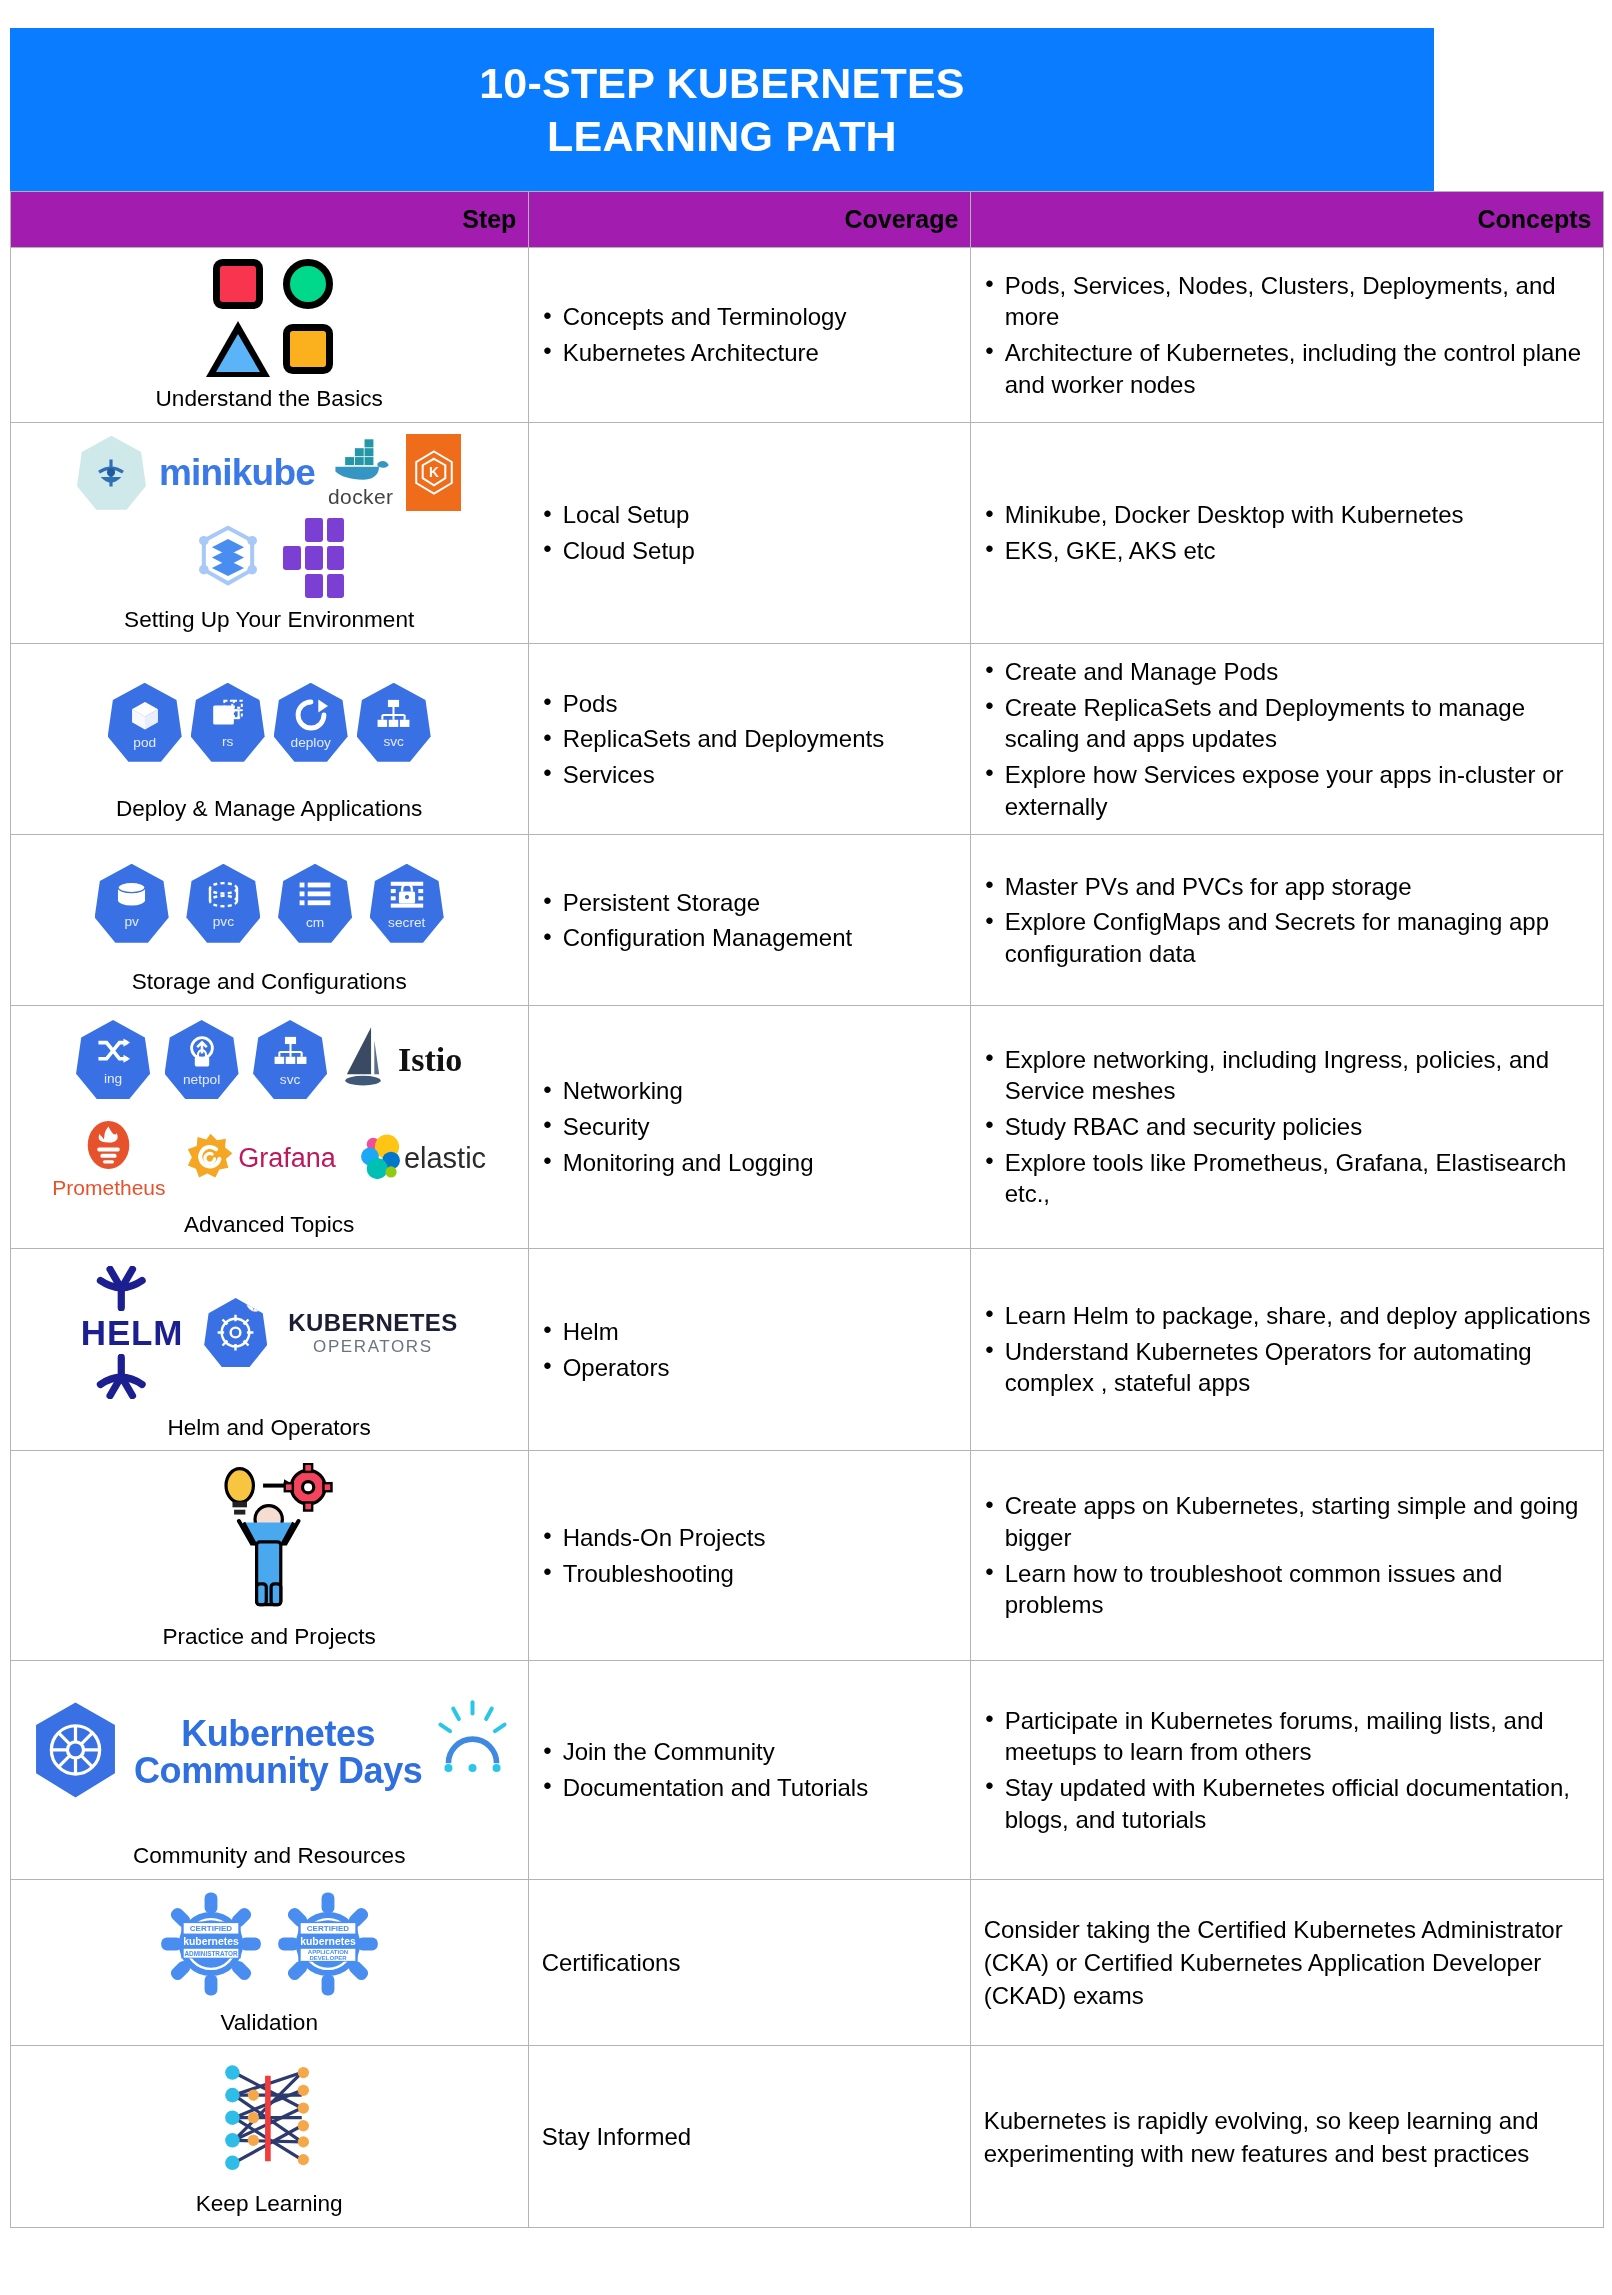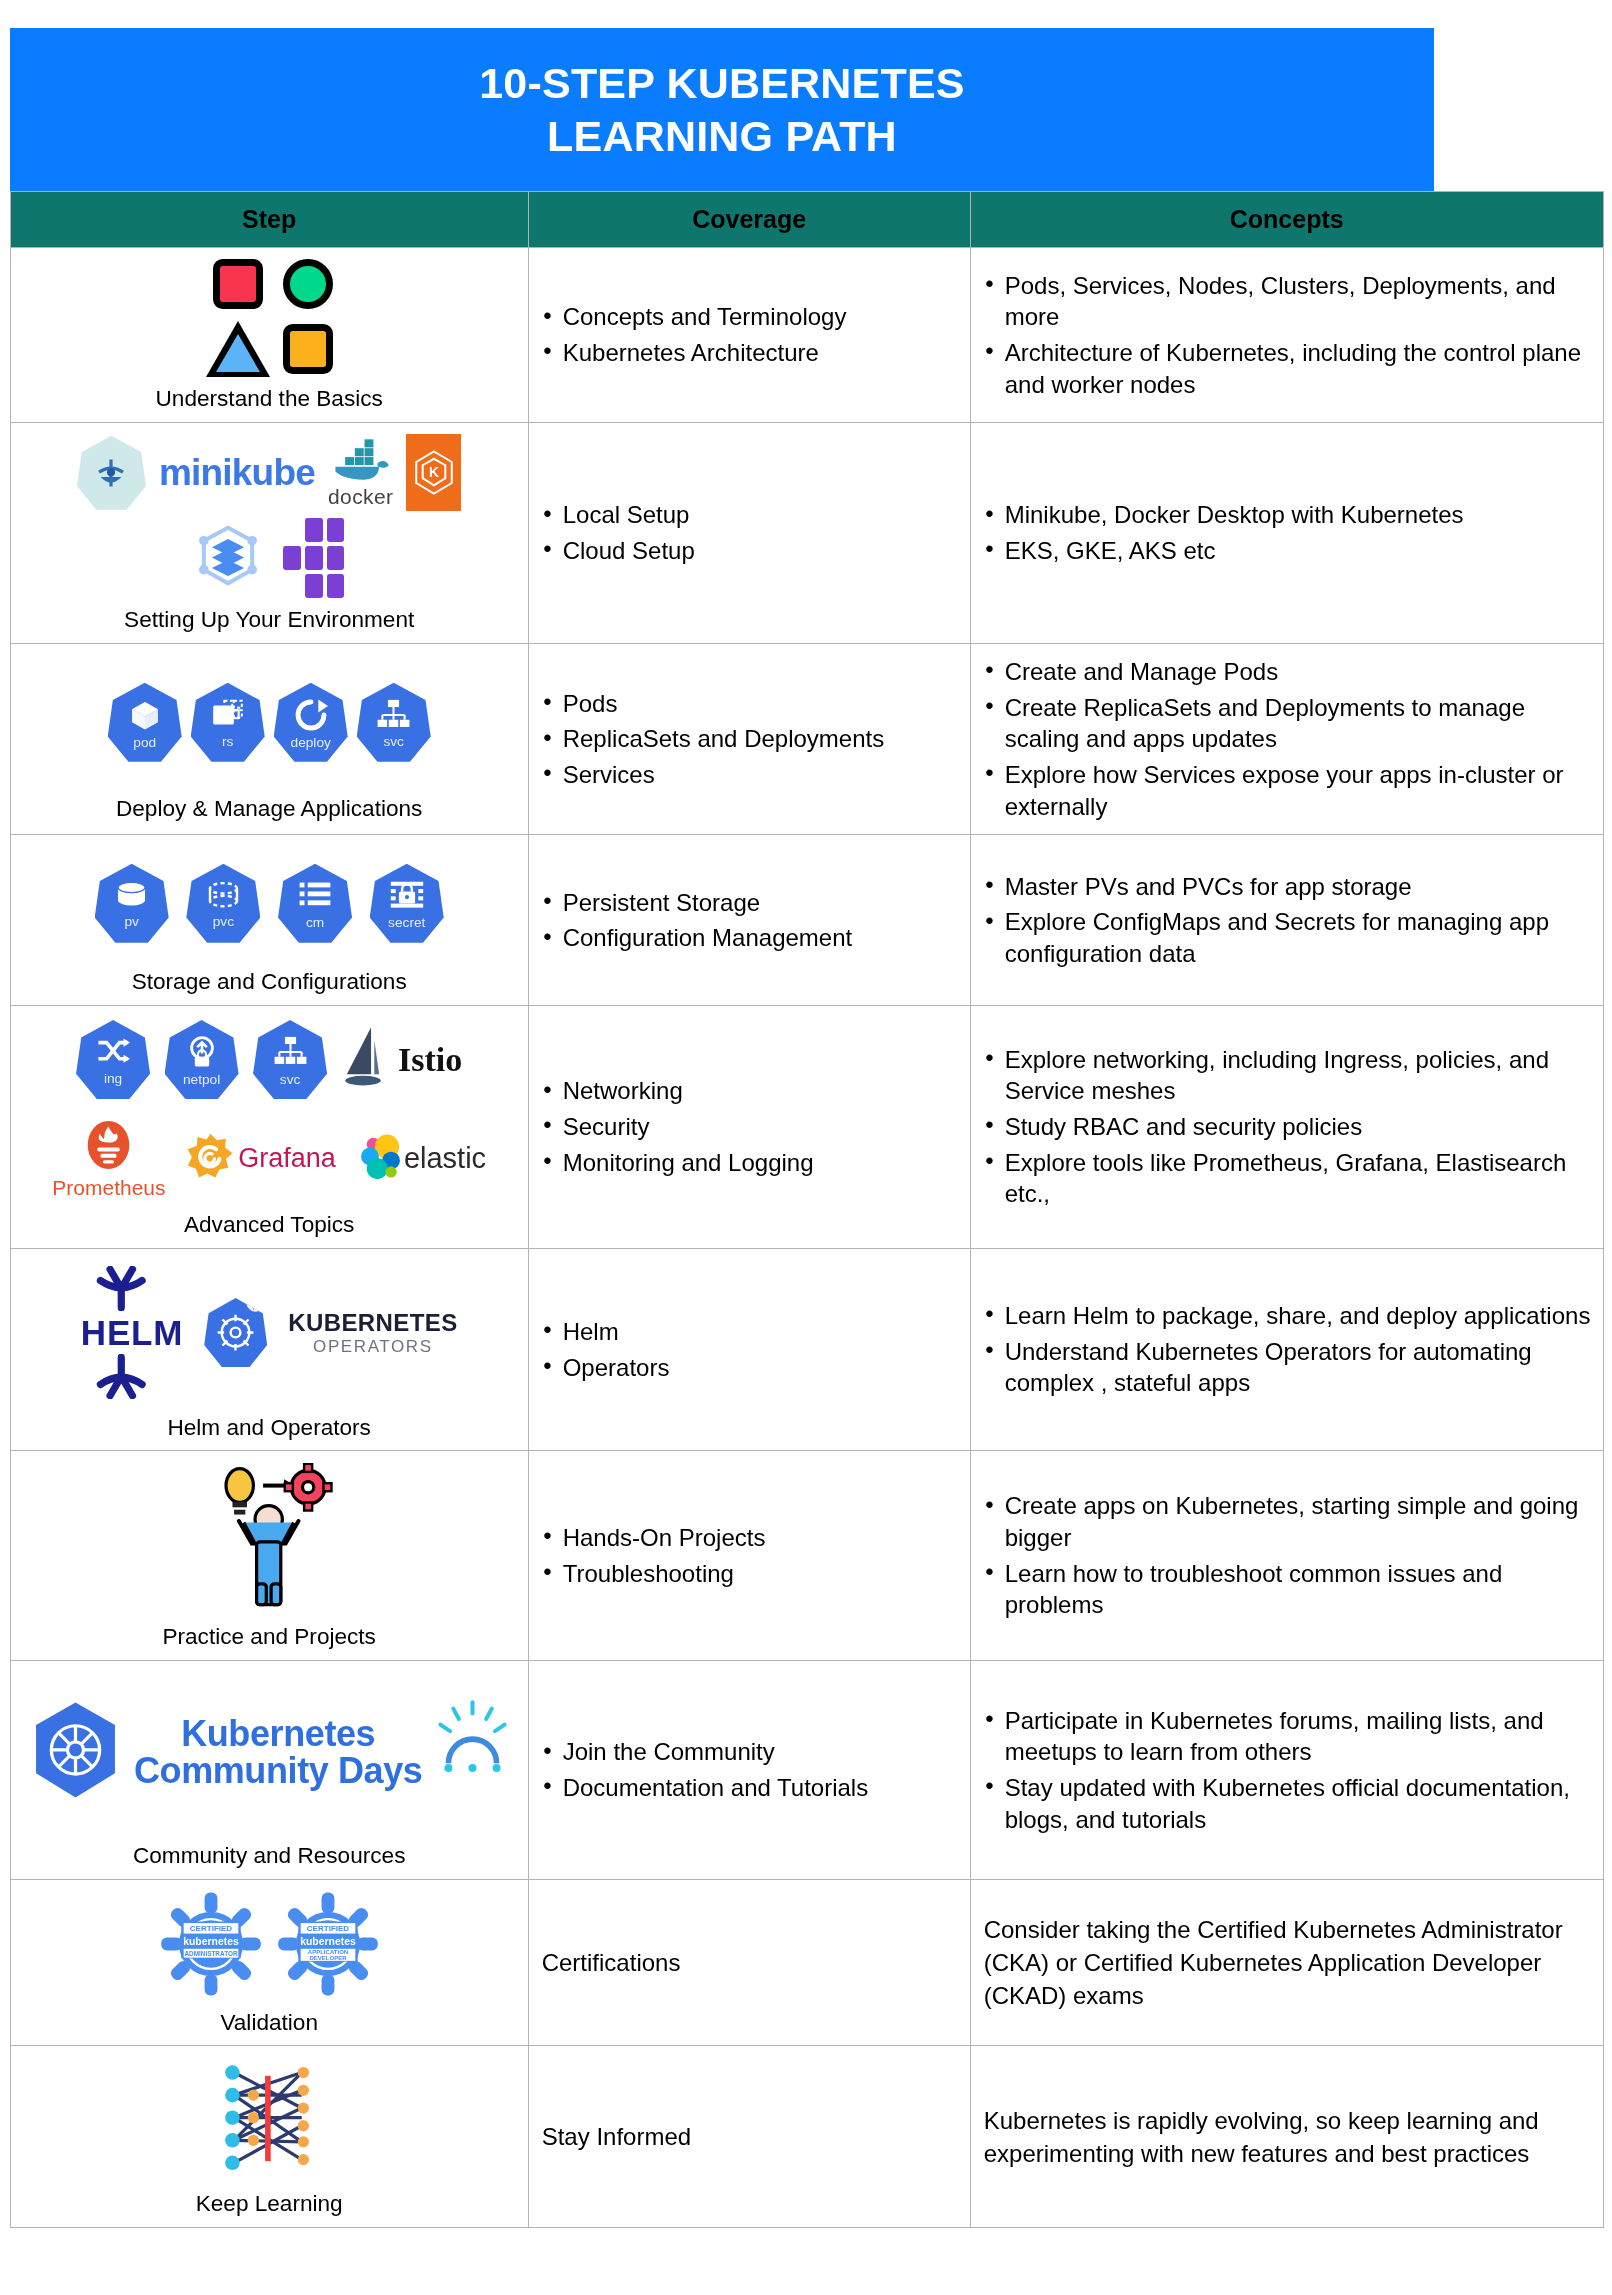--- a/index.html
+++ b/index.html
@@ -54,22 +54,22 @@
   table.matrix {
     width: 100%;
     border-collapse: collapse;
     table-layout: fixed;
   }
   table.matrix th, table.matrix td {
     border: 0.8px solid #b3b3b3;
     vertical-align: middle;
   }
   thead th {
-    background: #0f766e;
-    text-align: center;
+    background: #a21caf;
+    text-align: right;
     font-size: 25px;
     font-weight: bold;
     color: #000;
     padding: 13px 11.3px;
     height: 53px;
   }
   col.c-step { width: 518px; }
   col.c-cov  { width: 442px; }
   col.c-con  { width: 633px; }
 

